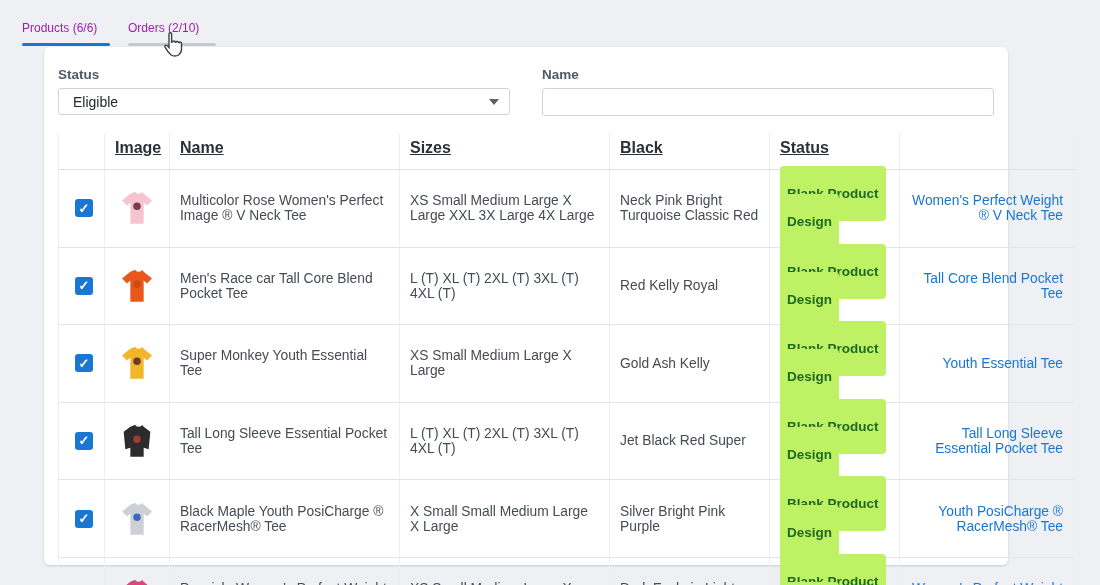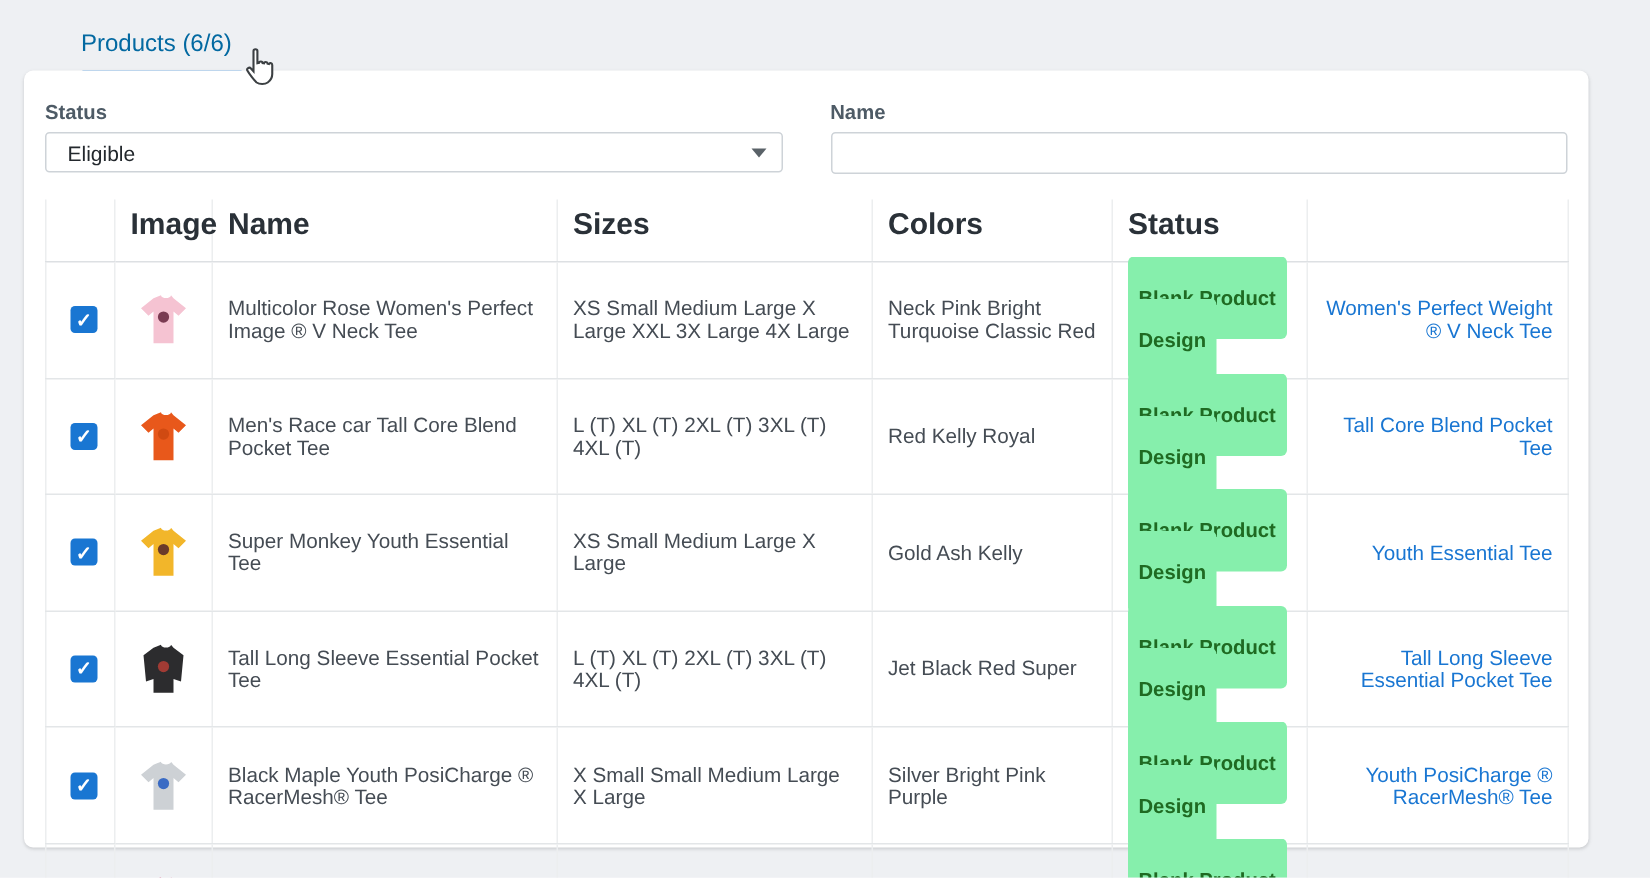--- a/index.html
+++ b/index.html
@@ -2,70 +2,74 @@
 <html><head>
 <meta charset="utf-8">
 <style>
   * { margin:0; padding:0; box-sizing:border-box; }
   html,body { width:1100px; height:585px; overflow:hidden;
     font-family:"Liberation Sans", sans-serif; background:#eef0f3; }
   .page { position:relative; width:1100px; height:585px; }
 
   
   .tabs { position:absolute; top:17px; left:22px; display:flex; gap:18px; }
-  .tab { font-size:16px; color:#0369a1; padding:4px 8px 11px 0; cursor:pointer; position:relative; min-width:88px;margin-left:32px; }
+  .tab { font-size:12px; color:#a21caf; padding:4px 8px 11px 0; cursor:pointer; position:relative; min-width:88px; }
   .tab .underline { position:absolute; left:0; right:0; bottom:0; height:3px; border-radius:2px; }
   .tab.active .underline { background:#1976d2; }
   .tab.inactive .underline { background:#c6cacd; }
 
   
   .cursor { position:absolute; top:30px; left:160px; width:26px; height:28px; z-index:5; }
 
   
-  .card { position:absolute; top:47px; left:16px; width:1043px; height:518px;
+  .card { position:absolute; top:47px; left:44px; width:964px; height:518px;
     background:#ffffff; border-radius:6px; box-shadow:0 1px 3px rgba(0,0,0,.10), 0 1px 2px rgba(0,0,0,.06); }
 
   
   .filters { display:flex; gap:32px; padding:20px 14px 0 14px; }
   .filter { flex:1; }
   .filter-label { font-size:13.5px; font-weight:bold; color:#4e5b66; margin-bottom:6px; }
   .select { position:relative; height:27px; border:1px solid #ced3d8; border-radius:3px;
     display:flex; align-items:center; padding:0 26px 0 14px; font-size:14px; color:#23282d; cursor:pointer; background:#fff; }
   .select .caret { position:absolute; right:10px; top:50%; transform:translateY(-50%);
     width:0; height:0; border-left:5px solid transparent; border-right:5px solid transparent; border-top:6px solid #5a6268; }
   .text-input { width:100%; height:28px; border:1px solid #ced3d8; border-radius:3px;
     padding:0 10px; font-size:14px; color:#23282d; font-family:"Liberation Sans", sans-serif; outline:none; }
 
   
   table { border-collapse:collapse; margin:17px 14px 0 14px; width:1015px; table-layout:fixed; }
   col.c-check { width:46px; } col.c-img { width:65px; } col.c-name { width:230px; }
   col.c-sizes { width:210px; } col.c-colors { width:160px; } col.c-status { width:130px; } col.c-link { width:174px; }
-  th { text-align:left; font-size:20px; font-weight:bold; color:#2a3138; padding:6px 10px 12px 10px;
-    border-bottom:1px solid #dde0e3; border-left:1px solid #eceeef; }
+  th { text-align:left; font-size:16px; font-weight:bold; color:#2a3138; padding:6px 10px 12px 10px;
+    border-bottom:1px solid #dde0e3; border-left:1px solid #eceeef;text-decoration:underline; }
   th:first-child { border-left:1px solid #eceeef; }
   td { font-size:13.8px; color:#454c54; padding:10px 10px; vertical-align:middle;
     border-bottom:1px solid #e3e6e8; border-left:1px solid #eceeef; height:63px; }
   tr td:last-child, tr th:last-child { border-right:1px solid #eceeef;text-align:right; }
 
   .cb { width:18px; height:18px; background:#1976d2; border-radius:3px; margin-left:6px;
     display:flex; align-items:center; justify-content:center; color:#fff; font-size:13px; font-weight:bold; cursor:pointer; }
   .thumb { width:40px; height:42px; display:block; margin:0 auto; }
   .badge-wrap { width:112px; line-height:2.05; }
-  .badge { display:inline; background:#86efac; color:#1f6a22; font-weight:bold; font-size:13.5px;
+  .badge { display:inline; background:#bef264; color:#1f6a22; font-weight:bold; font-size:13.5px;
     padding:20px 7px; border-radius:4px; -webkit-box-decoration-break:clone; box-decoration-break:clone; }
   .plink { color:#1976d2; cursor:pointer; }
 </style>
 </head>
 <body>
 
 <div class="page">
 
   <div class="tabs">
     <div class="tab active">
       <span>Products (6/6)</span>
+      <span class="underline"></span>
+    </div>
+    <div class="tab inactive">
+      <span>Orders (2/10)</span>
       <span class="underline"></span>
     </div>
   </div>
 
   <svg class="cursor" viewBox="0 0 26 28">
     <path d="M9 4 c0-1.6 2.6-1.6 2.6 0 l0 8.2 1-0.2 c0-1.4 2.5-1.4 2.5 0.1 l0.9 0.1 c0.2-1.2 2.3-1.1 2.4 0.3 l0.9 0.2 c0.3-1 2.2-0.8 2.2 0.6 l0 6 c0 2.5-1.5 4.6-3 5.7 -1.8 1.3-5.6 1.3-7.4 0 C9.5 23.7 6 19 5 17.2 c-0.9-1.6 1.2-2.8 2.3-1.5 L9 17.5 Z" fill="#ffffff" stroke="#3c4043" stroke-width="1.4"></path>
   </svg>
 
   <div class="card">
 
@@ -92,21 +96,21 @@
         <col class="c-colors">
           <col class="c-status">
           <col class="c-link">
       </colgroup>
       <thead>
         <tr>
           <th></th>
           <th>Image</th>
           <th>Name</th>
           <th>Sizes</th>
-          <th>Colors</th>
+          <th>Black</th>
           <th>Status</th>
           <th></th>
         </tr>
       </thead>
       <tbody>
   <tr>
     <td>
               <div class="cb">✓</div>
             </td>
     <td>

